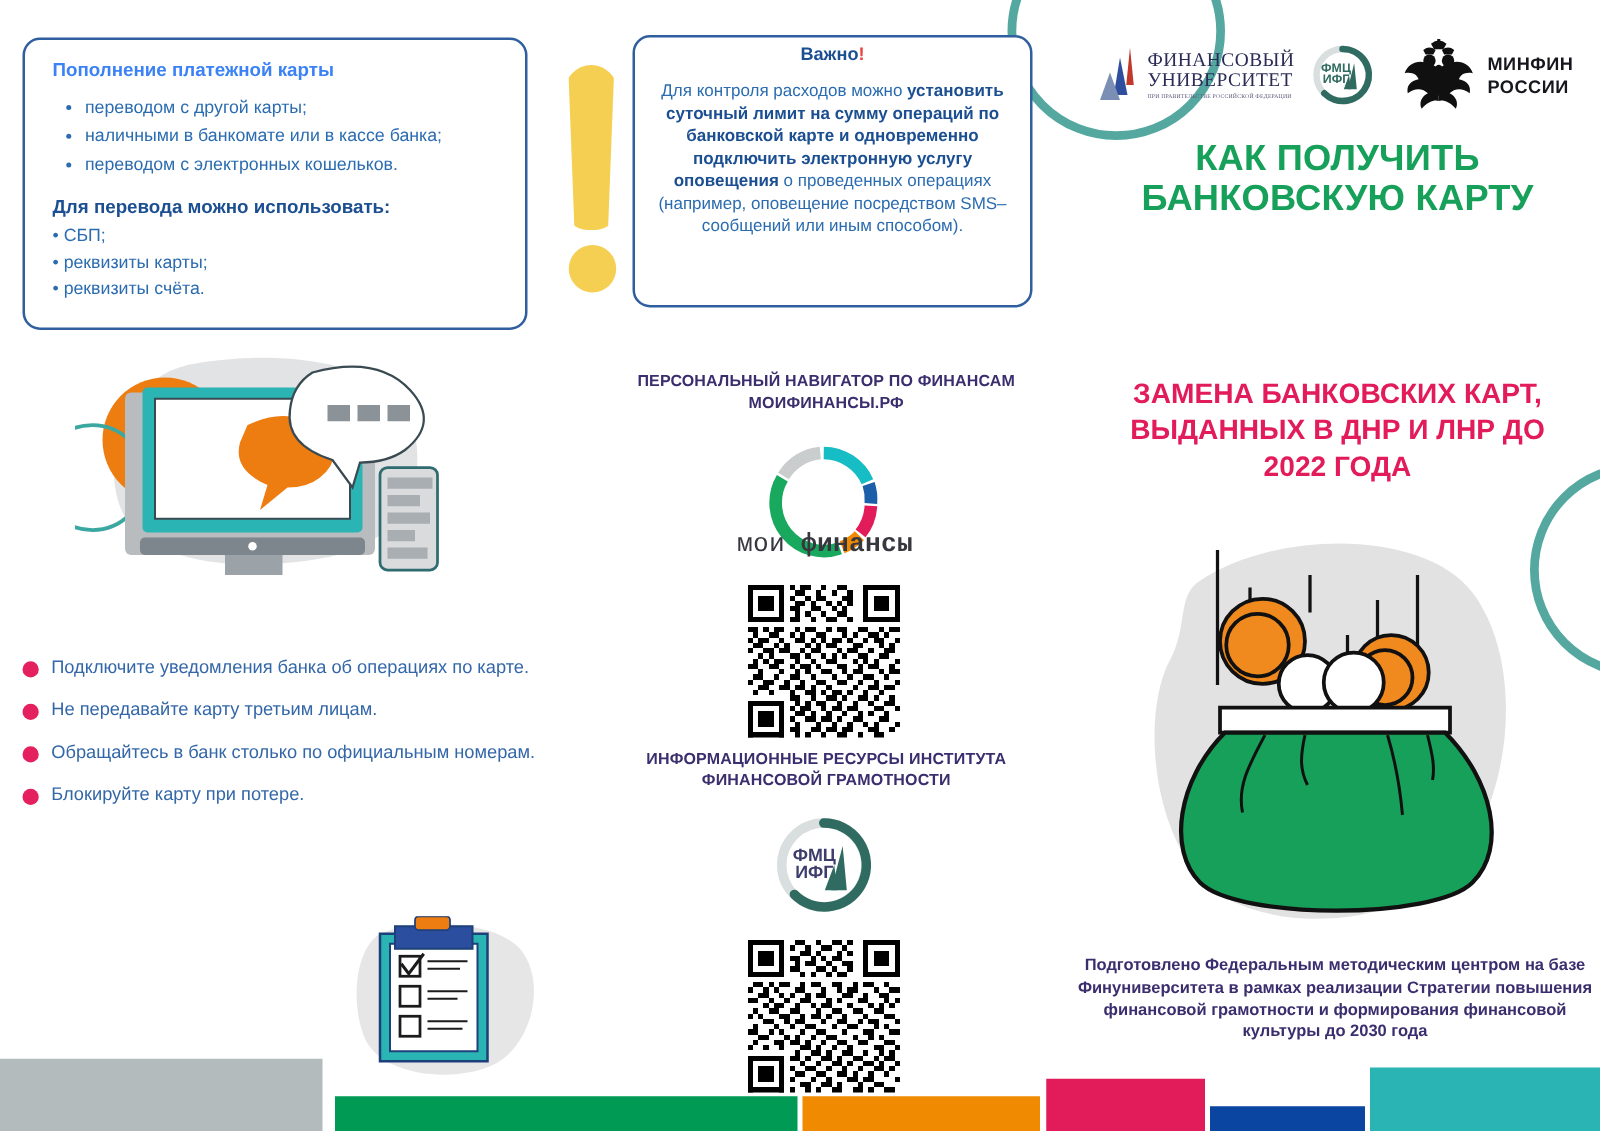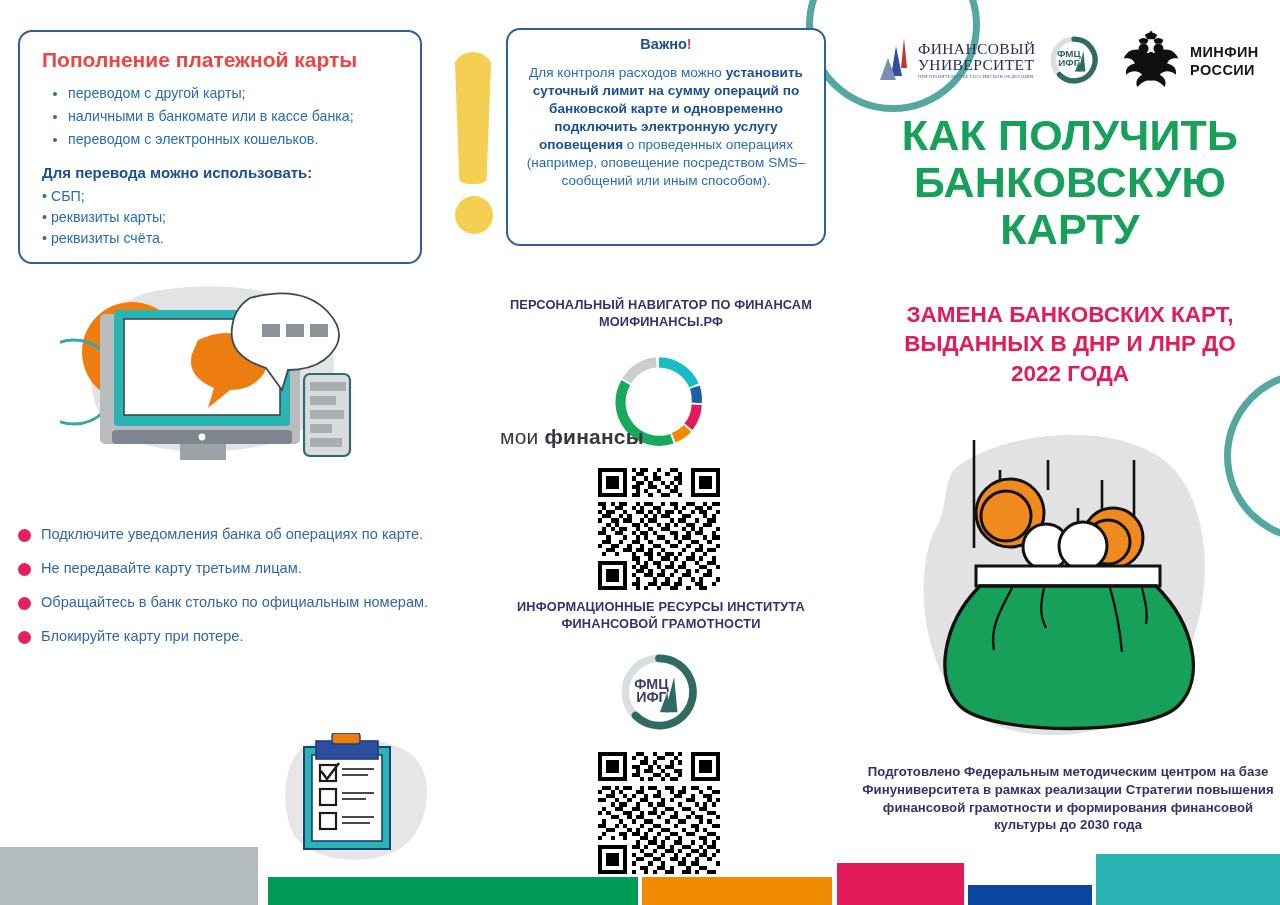--- a/index.html
+++ b/index.html
@@ -39,22 +39,22 @@
     border-radius: 14px;
     background: #ffffff;
     box-sizing: border-box;
   }
   #card-topup {
     left: 18px; top: 30px;
     width: 404px; height: 234px;
     padding: 14px 18px 10px 22px;
   }
   #card-topup .card-title {
-    color: #ef4444;
-    font-size: 21px;
+    color: #3b82f6;
+    font-size: 15px;
     font-weight: bold;
     margin: 2px 0 10px 0;
   }
   #card-topup ul {
     margin: 0 0 14px 0;
     padding-left: 26px;
     color: #2b6cb0;
     font-size: 14.2px;
     line-height: 1.56;
   }
@@ -143,21 +143,21 @@
     color: #16161d;
     line-height: 1.22;
     letter-spacing: .4px;
   }
 
   
   #headline {
     left: 860px; top: 112px; width: 420px;
     text-align: center;
     color: #17a05a;
-    font-size: 43px;
+    font-size: 29px;
     font-weight: bold;
     line-height: 1.09;
     letter-spacing: .2px;
   }
   #subhead {
     left: 880px; top: 300px; width: 380px;
     text-align: center;
     color: #e21b5a;
     font-size: 22.5px;
     font-weight: bold;
@@ -172,23 +172,25 @@
     text-align: center;
     line-height: 1.32;
     letter-spacing: .15px;
   }
   #mid-head-1 { left: 470px; top: 297px; width: 382px; }
   #mid-head-2 { left: 470px; top: 599px; width: 382px; }
 
   .mf-ring { left: 613px; top: 355px; width: 92px; height: 92px; }
   .mf-word {
     left: 500px; top: 425px; width: 320px;
+    text-align: center;
     font-size: 21px;
     color: #37373f;
     letter-spacing: .2px;
+    font-family: Liberation Mono, monospace;
   }
   .mf-word .b { font-weight: bold; }
   .fmc-logo-mid { left: 617px; top: 650px; width: 84px; height: 84px; }
 
   .qr { background: #ffffff; }
   #qr-1 { left: 598px; top: 468px; width: 122px; height: 122px; }
   #qr-2 { left: 598px; top: 752px; width: 122px; height: 122px; }
 
   
   #rules-banner {

